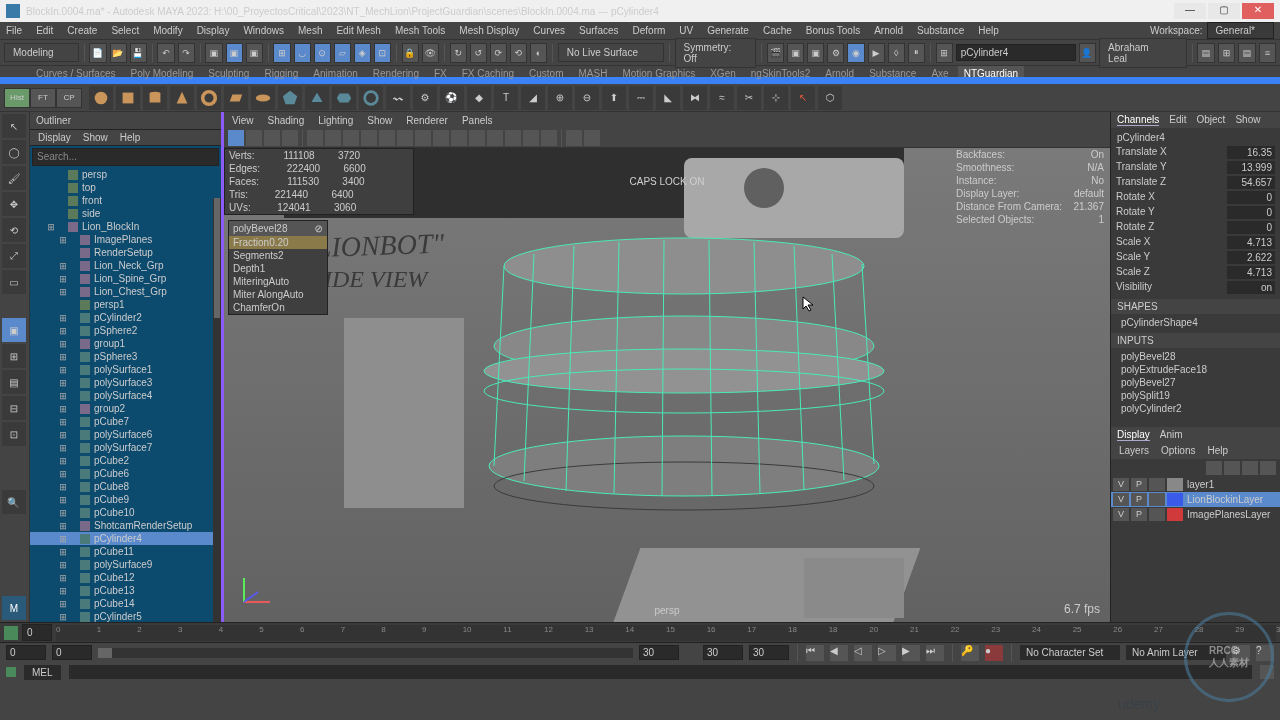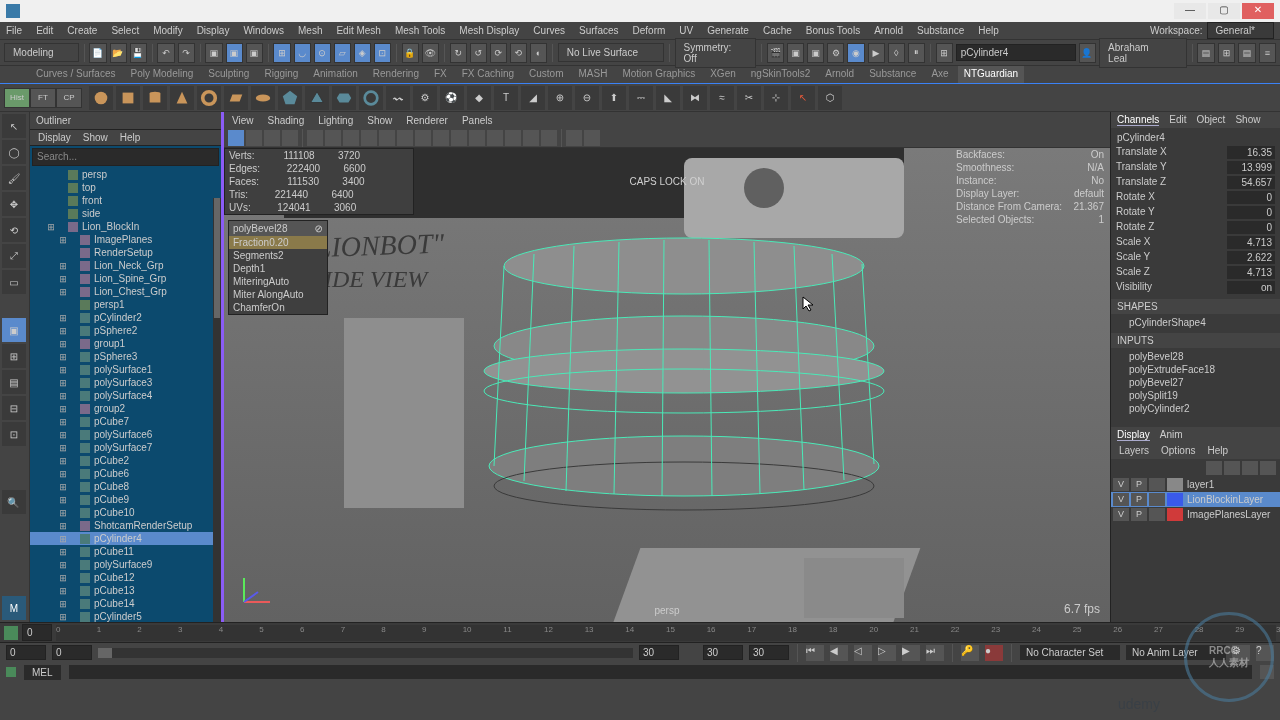--- a/index.html
+++ b/index.html
@@ -12,21 +12,21 @@
 .menubar{height:18px;background:#444;display:flex;align-items:center;padding:0 6px;gap:14px;border-bottom:1px solid #333}
 .menubar span{color:#ccc;font-size:10px}
 .menubar .wkspace{margin-left:auto;display:flex;gap:4px;align-items:center}
 .menubar .dd{background:#3a3a3a;padding:2px 18px 2px 8px;border:1px solid #222}
 .toolbar1{height:26px;background:#444;display:flex;align-items:center;gap:3px;padding:0 4px;border-bottom:1px solid #333}
 .dd2{background:#444;border:1px solid #333;padding:3px 24px 3px 8px;color:#ccc}
 .tbtn{width:20px;height:20px;background:#555;border:1px solid #333;display:flex;align-items:center;justify-content:center;font-size:9px}
 .tbtn.active{background:#5a8acc}
 .sep{width:1px;height:18px;background:#555;margin:0 2px}
 .txtfield{background:#2a2a2a;border:1px solid #222;padding:2px 4px;color:#ccc;width:50px}
-.shelftabs{height:18px;background:#444;display:flex;gap:3px;padding:0 30px;border-bottom:1px solid #3b82f6}
+.shelftabs{height:18px;background:#444;display:flex;gap:3px;padding:0 30px;border-bottom:7px solid #3b82f6}
 .shelftab{padding:2px 6px;color:#999;font-size:10px}
 .shelftab.active{background:#555;color:#fff}
 .shelfrow{height:28px;background:#444;display:flex;align-items:center;gap:3px;padding:0 4px;border-bottom:1px solid #333}
 .shelfbtn{width:24px;height:24px;background:#3a3a3a;display:flex;align-items:center;justify-content:center}
 .shelfbtn svg{width:18px;height:18px}
 .pill{display:flex;margin-right:4px}
 .pill div{width:26px;height:20px;background:#555;font-size:8px;display:flex;align-items:center;justify-content:center;border:1px solid #333}
 .pill .a{background:#6a9a6a}
 .main{display:flex;height:510px}
 .ltools{width:30px;background:#444;display:flex;flex-direction:column;gap:2px;padding:2px;border-right:1px solid #333}
@@ -76,21 +76,21 @@
 .hudr{position:absolute;top:0;right:0;width:160px}
 .hudr .row{display:flex;justify-content:space-between;padding:1px 6px;font-size:9px}
 .rpanel{width:170px;background:#3a3a3a;display:flex;flex-direction:column;border-left:1px solid #222}
 .rtabs{height:16px;display:flex;background:#444;gap:10px;padding:2px 6px}
 .rtabs span{font-size:10px}
 .rtabs .act{color:#fff;border-bottom:1px solid #aac}
 .chlist{padding:2px 4px}
 .chrow{display:flex;justify-content:space-between;padding:1px;font-size:10px}
 .chrow span:last-child{background:#2a2a2a;width:48px;text-align:right;padding:1px 3px}
 .sechdr{background:#444;padding:2px 6px;font-size:10px;margin-top:2px}
-.inputs{padding:2px 16px}
+.inputs{padding:2px 8px}
 .irow{font-size:10px;padding:1px 2px}
 .layerpane{margin-top:auto}
 .laymenu{height:16px;display:flex;gap:12px;padding:2px 8px;background:#444}
 .laybtns{height:18px;display:flex;gap:2px;justify-content:flex-end;padding:2px 4px;background:#3a3a3a}
 .laybtns div{width:16px;height:14px;background:#555}
 .layrow{display:flex;align-items:center;height:15px;gap:2px;padding:0 2px}
 .layrow.sel{background:#5a8acc}
 .laycell{width:16px;height:13px;background:#555;text-align:center;font-size:9px;line-height:13px}
 .laycolor{width:16px;height:13px}
 .layrow span{font-size:10px;margin-left:2px}
@@ -107,20 +107,21 @@
 .status .mel{background:#2a2a2a;padding:2px 8px}
 .status .cmd{flex:1;background:#2a2a2a;height:14px}
 .watermark{position:absolute;bottom:18px;right:6px;width:90px;height:90px;border:3px solid #4a7a9a;border-radius:50%;display:flex;align-items:center;justify-content:center;font-size:20px;font-weight:bold;color:#4a7a9a;opacity:.6}
 .udemy{position:absolute;bottom:8px;right:120px;color:#2a3a4a;font-size:14px;opacity:.4}
 </style>
 </head>
 <body>
 
 <div class="titlebar">
   <div class="appicon"></div>
+  <span>BlockIn.0004.ma* - Autodesk MAYA 2023: H:\00_ProyectosCritical\2023\NT_MechLion\ProjectGuardian\scenes\BlockIn.0004.ma --- pCylinder4</span>
   <div class="winbtns">
     <div class="winbtn">—</div>
     <div class="winbtn">▢</div>
     <div class="winbtn close">✕</div>
   </div>
 </div>
 
 <div class="menubar" id="menubar">
   <span>File</span>
     <span>Edit</span>

